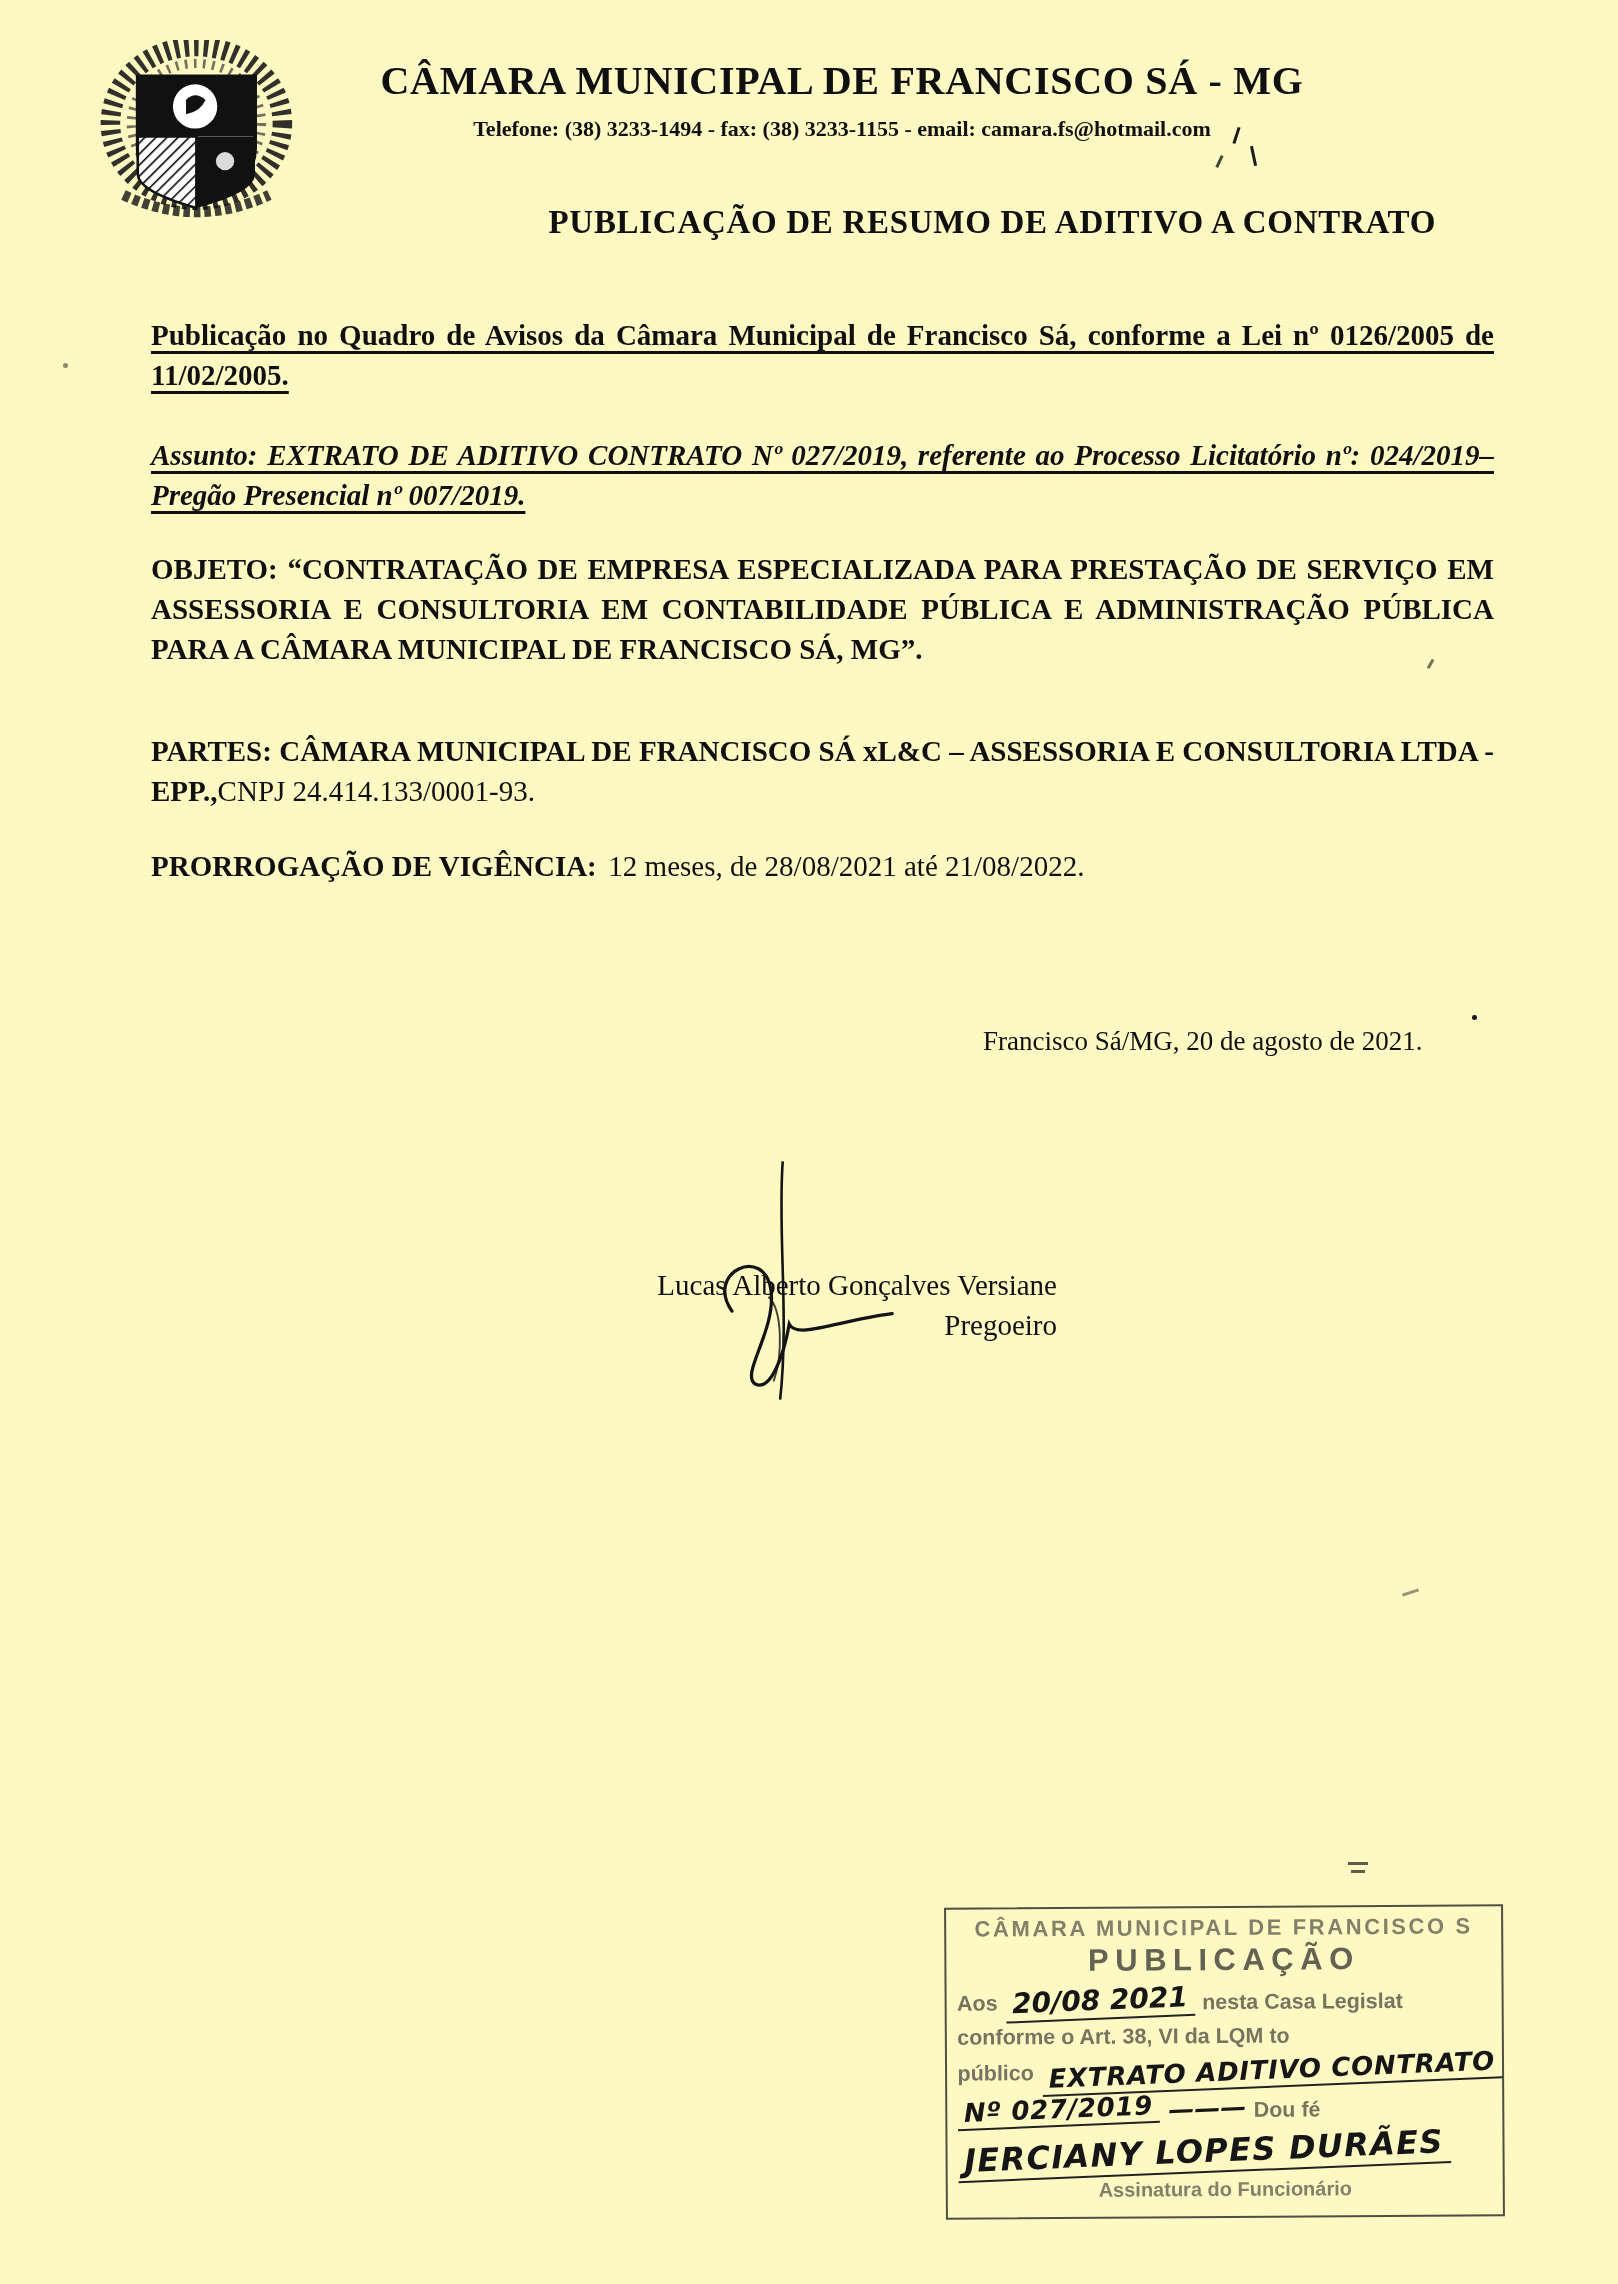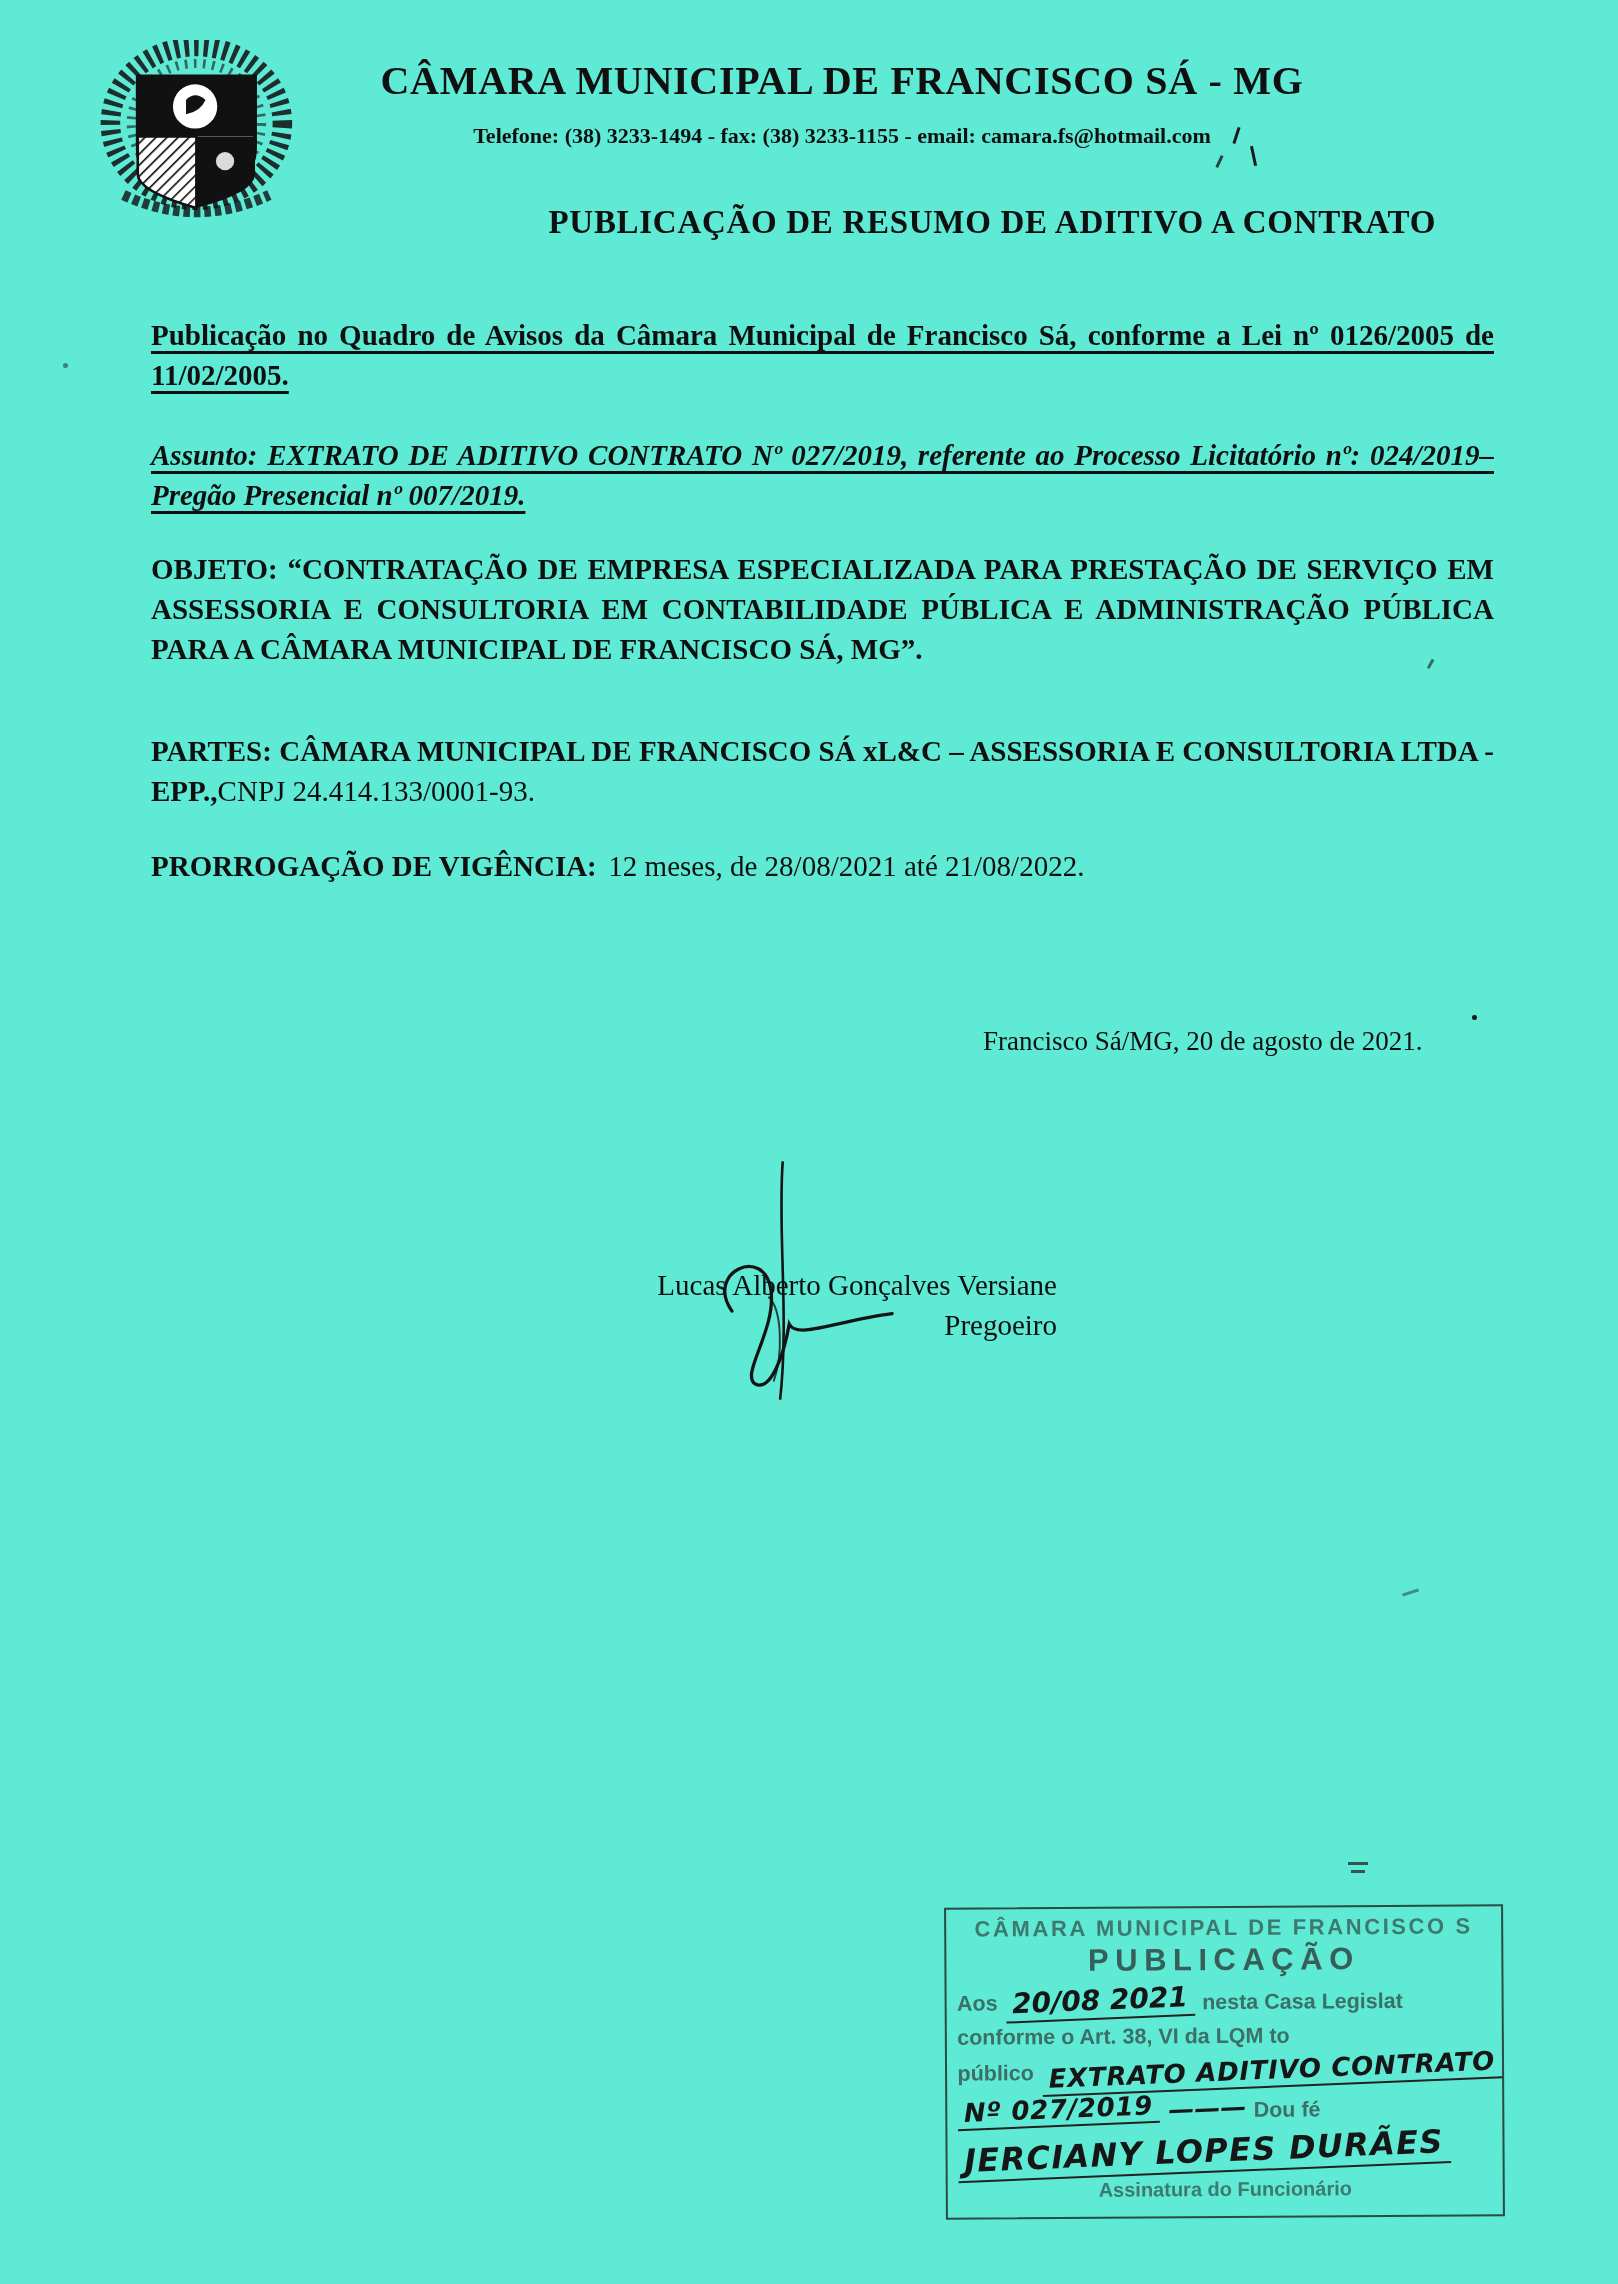--- a/index.html
+++ b/index.html
@@ -1,24 +1,24 @@
 <!DOCTYPE html>
 <html style="font-size:10.4px"><head>
 <meta charset="utf-8">
 <style>
   html,body{margin:0;padding:0;background:#e8e8e8;}
-  .page{position:relative;width:1618px;height:2284px;background:#5eead4;
+  .page{position:relative;width:1618px;height:2284px;background:#fef9c3;
         font-family:"Liberation Serif",serif;color:#101010;overflow:hidden;}
 
   
   .coat{position:absolute;left:97px;top:40px;width:204px;height:185px;}
   .head-text{position:absolute;left:281px;top:57px;width:1122px;text-align:center;}
   .org{font-size:40px;font-weight:bold;letter-spacing:0.7px;white-space:nowrap;}
   .addr{font-size:22px;font-weight:bold;margin-top:6.5px;white-space:nowrap;}
-  .addr2{font-size:22px;font-weight:bold;margin-top:19px;white-space:nowrap;}
+  .addr2{font-size:22px;font-weight:bold;margin-top:12px;white-space:nowrap;}
 
   
   .doc-title{position:absolute;left:287px;top:204px;width:1149px;margin:0;
              font-size:33px;font-weight:700;letter-spacing:0.7px;text-align:right;white-space:nowrap;}
 
   
   .para{position:absolute;left:151px;width:1343px;margin:0;font-size:29px;
         line-height:1.38;text-align:justify;}
   .bold{font-weight:bold;}
   .ital{font-style:italic;}

